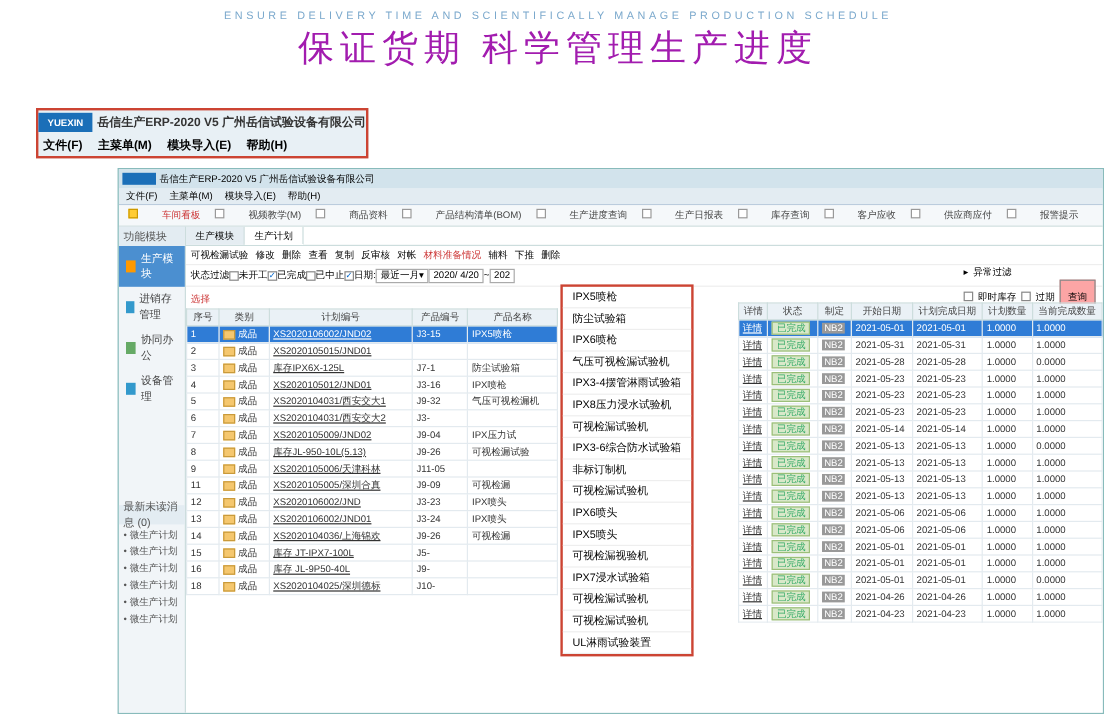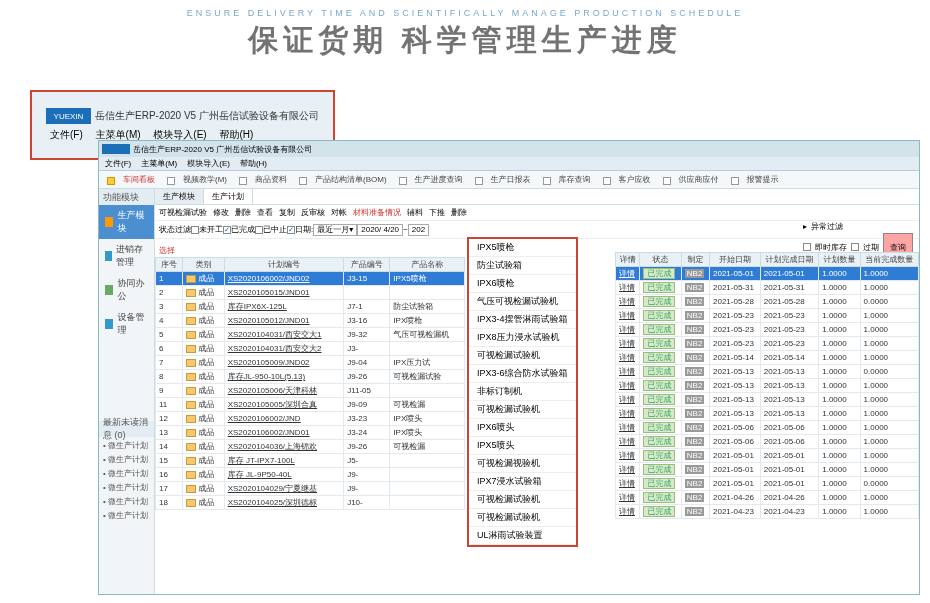--- a/index.html
+++ b/index.html
@@ -1,35 +1,35 @@
 <!DOCTYPE html>
 <html><head>
 <meta charset="utf-8">
 <style>
 * { margin: 0; padding: 0; box-sizing: border-box; font-family: "Microsoft YaHei", SimSun, Arial, sans-serif; }
 body { background: #fff; width: 930px; height: 603px; overflow: hidden; position: relative; }
 
 .banner-top { text-align: center; padding: 8px 0 14px; }
 .banner-sub { font-size: 9px; letter-spacing: 3px; color: #7aa8cc; }
-.banner-main { font-size: 30px; font-weight: 700; color: #737373; letter-spacing: 5px; margin-top: 2px; }
-
-.zoom-box { position: absolute; left: 30px; top: 90px; border: 2px solid #c43; background: #e8f0f5; padding: 14px; }
+.banner-main { font-size: 30px; font-weight: 400; color: #a21caf; letter-spacing: 5px; margin-top: 2px; }
+
+.zoom-box { position: absolute; left: 30px; top: 90px; border: 2px solid #c43; background: #e8f0f5; padding: 0; font-weight: bold; }
 .zoom-header { display: flex; align-items: center; height: 20px; }
 .zoom-logo { width: 45px; height: 16px; background: #1b6fb8; color: #fff; font-size: 8px; display: flex; align-items: center; justify-content: center; margin-right: 4px; }
 .zoom-title { font-size: 10px; color: #333; }
 .zoom-menu { font-size: 10px; padding: 2px 4px; }
 .zoom-menu span { margin-right: 10px; }
 
 .app-window { position: absolute; left: 98px; top: 140px; width: 822px; height: 455px; border: 1px solid #8bb; background: #eaf2f6; overflow: hidden; }
 .app-titlebar { height: 16px; background: #d2e3ec; display: flex; align-items: center; font-size: 8px; padding: 0 3px; }
 .app-titlebar .logo2 { width: 28px; height: 10px; background: #1b6fb8; margin-right: 3px; }
 .app-menubar { height: 14px; background: #e3ecf2; font-size: 8px; padding: 0 6px; display: flex; align-items: center; gap: 10px; border-bottom: 1px solid #bcd; }
 
 .toolbar { height: 18px; background: #f5f8fa; border-bottom: 1px solid #cdd; display: flex; align-items: center; font-size: 8px; gap: 12px; padding: 0 8px; }
-.toolbar .tool { display: flex; align-items: flex-end; gap: 8px; color: #444; }
+.toolbar .tool { display: flex; align-items: flex-start; gap: 20px; color: #444; }
 .toolbar .tool.red { color: #c33; }
 .tool-dot { width: 8px; height: 8px; border: 1px solid #999; background: #fff; }
 .tool-dot.y { background: #fc3; border-color: #c90; }
 
 .body-split { display: flex; height: calc(100% - 48px); }
 .leftnav { width: 56px; background: #f1f5f8; border-right: 1px solid #cdd; font-size: 9px; }
 .leftnav .navhdr { height: 16px; background: #e3ecf2; display: flex; align-items: center; padding: 0 4px; color: #555; }
 .leftnav .navitem { padding: 4px 6px; display: flex; align-items: center; gap: 4px; color: #444; }
 .leftnav .navitem.active { background: #4b8fd0; color: #fff; }
 .nav-ico { width: 10px; height: 10px; background: #7ab; }
@@ -326,27 +326,20 @@
                   <td></td>
                 </tr>
                 <tr>
                   <td>16</td>
                   <td><span class="folder-ico"></span>成品</td>
                   <td class="lnk">库存 JL-9P50-40L</td>
                   <td>J9-</td>
                   <td></td>
                 </tr>
                 <tr>
-                  <td>17</td>
-                  <td><span class="folder-ico"></span>成品</td>
-                  <td class="lnk">XS2020104029/宁夏继基</td>
-                  <td>J9-</td>
-                  <td></td>
-                </tr>
-                <tr>
                   <td>18</td>
                   <td><span class="folder-ico"></span>成品</td>
                   <td class="lnk">XS2020104025/深圳德标</td>
                   <td>J10-</td>
                   <td></td>
                 </tr>
               </tbody>
             </table>
         </div>
         <div style="flex:1; overflow:hidden; margin-left:150px;">

